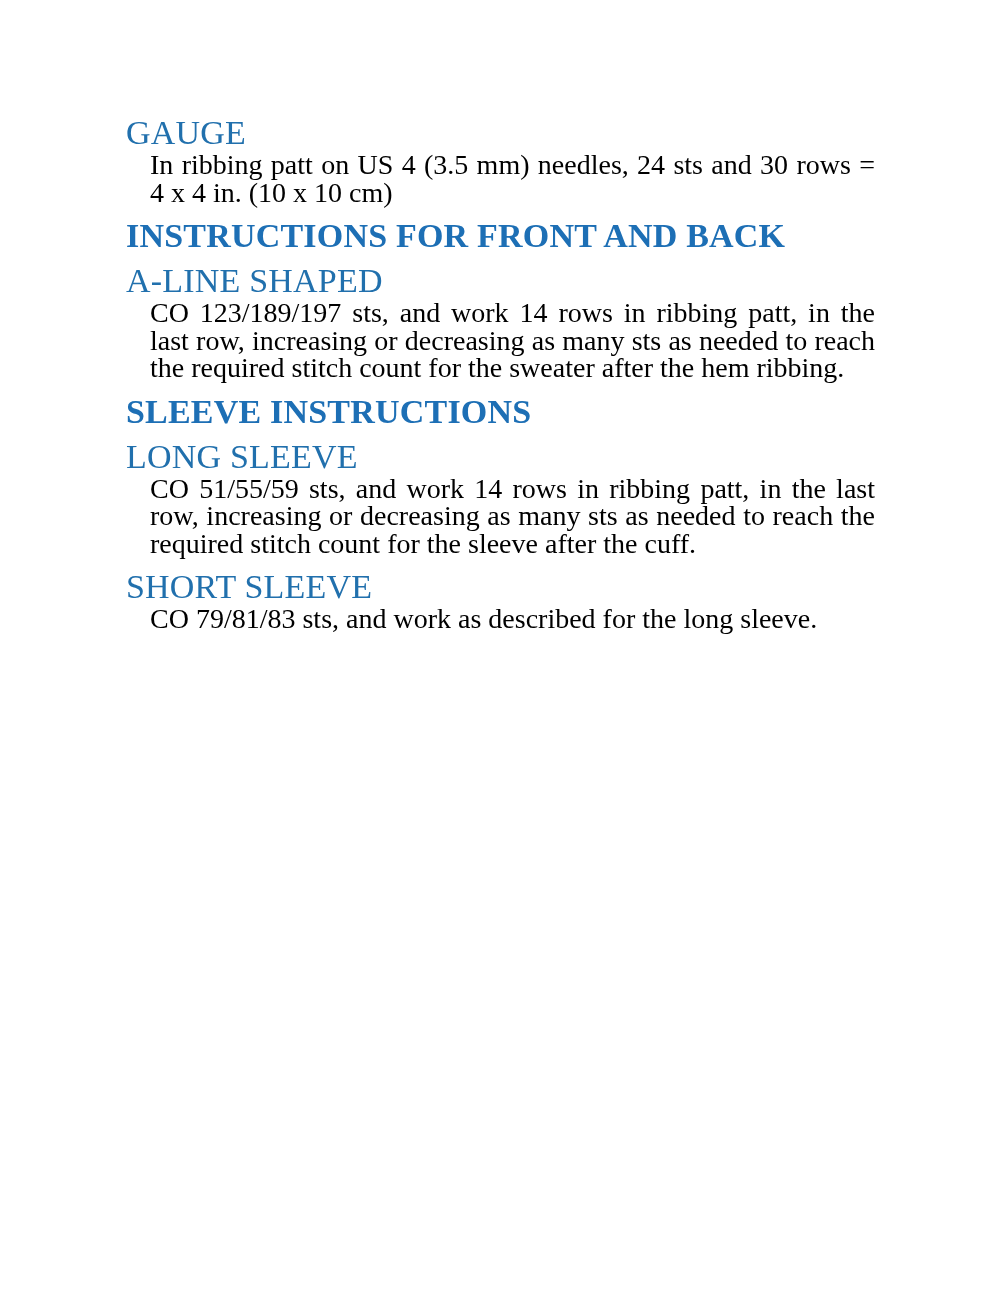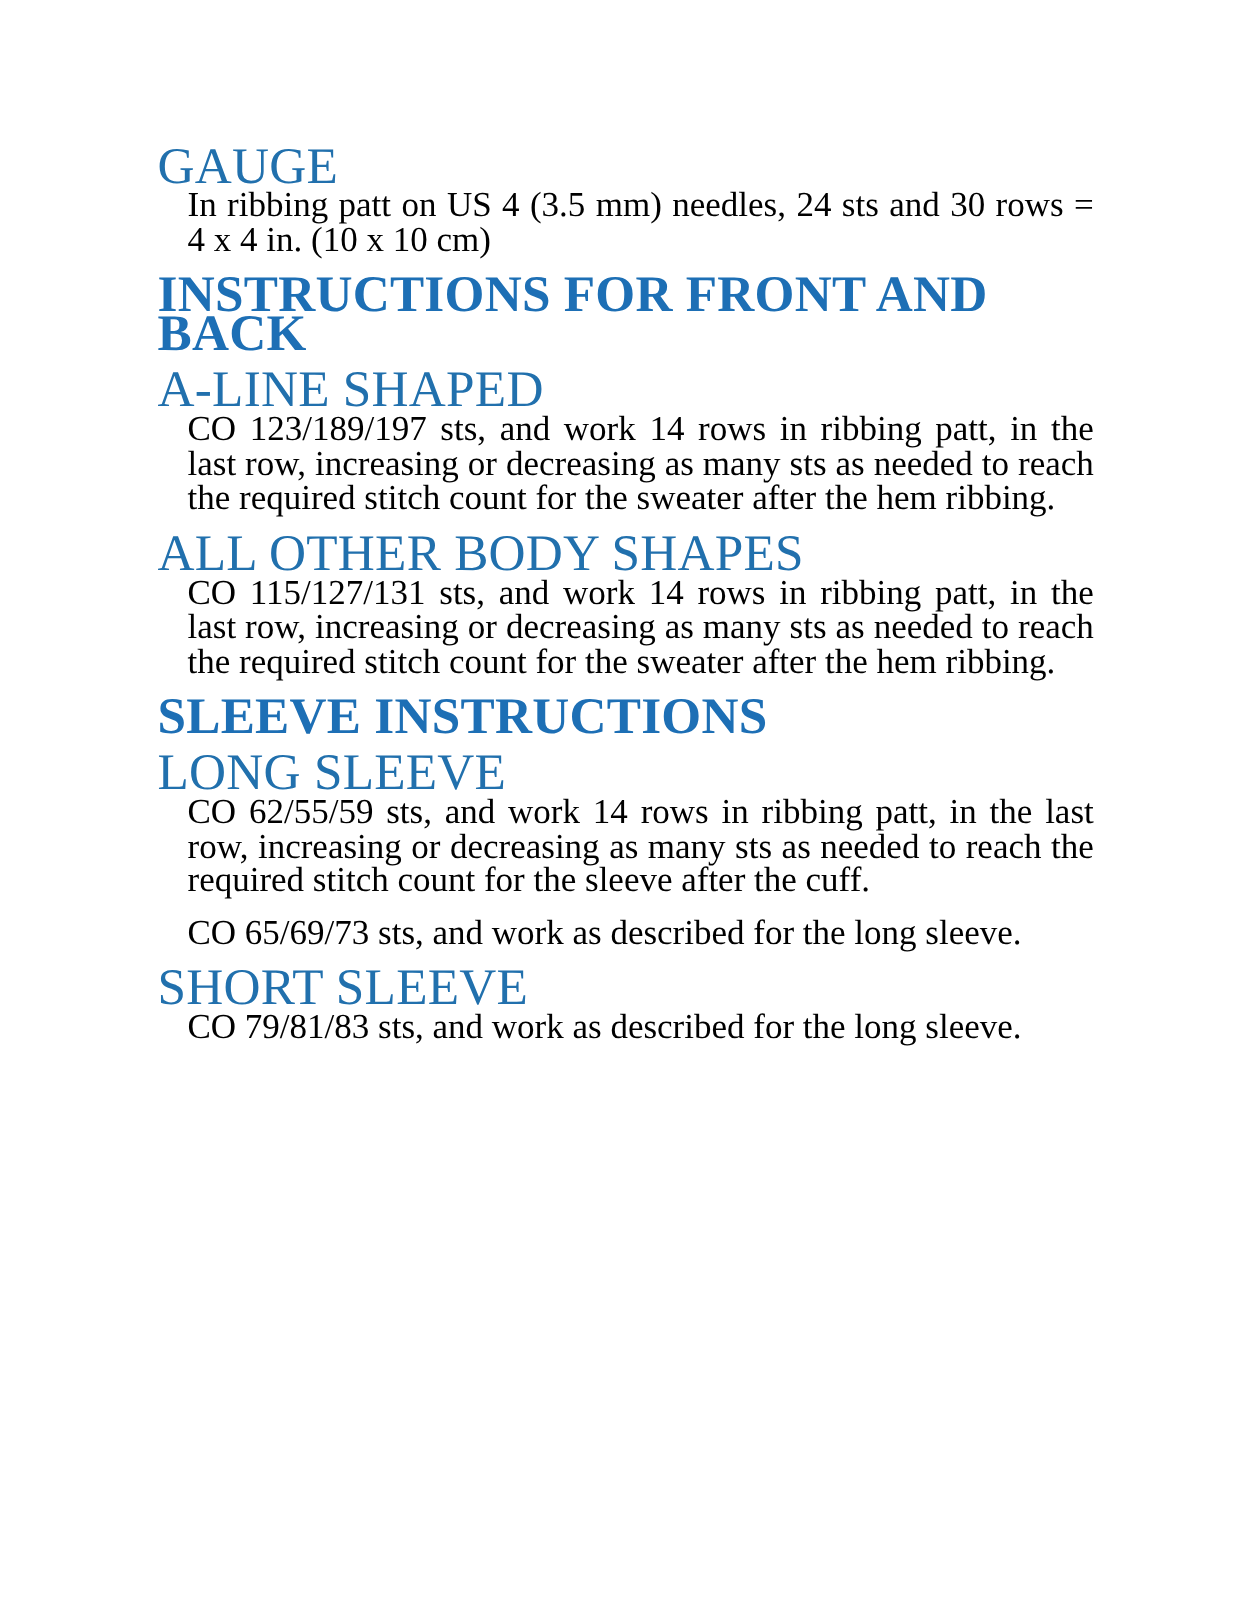--- a/index.html
+++ b/index.html
@@ -14,21 +14,21 @@
     box-sizing: border-box;
     padding: 117px 125px 0 126px;
     background: var(--page-bg, #ffffff);
     font-family: "Liberation Serif", serif;
     overflow: hidden;
   }
   .doc-section { margin-top: 14px; }
   .doc-section:first-child { margin-top: 0; }
   .head-main, .head-sub {
     margin: 0;
-    font-size: 41px;
+    font-size: 34px;
     line-height: 31px;
     font-weight: normal;
     letter-spacing: 0.2px;
   }
   .head-main {
     color: var(--head-main, #1d6fb5);
     font-weight: bold;
   }
   .head-sub {
     color: var(--head-sub, #2170ad);
@@ -54,36 +54,31 @@
   <section class="doc-section">
     <h2 class="head-main">INSTRUCTIONS FOR FRONT AND BACK</h2>
   </section>
 
   <section class="doc-section">
     <h3 class="head-sub">A-LINE SHAPED</h3>
     <p class="body-par">CO 123/189/197 sts, and work 14 rows in ribbing patt, in the last row, increasing or decreasing as many sts as needed to reach the required stitch count for the sweater after the hem ribbing.</p>
   </section>
 
 
-  <section class="doc-section">
-    <h3 class="head-sub">ALL OTHER BODY SHAPES</h3>
-    <p class="body-par">CO 115/127/131 sts, and work 14 rows in ribbing patt, in the last row, increasing or decreasing as many sts as needed to reach the required stitch count for the sweater after the hem ribbing.</p>
-  </section>
 
   <section class="doc-section">
     <h2 class="head-main">SLEEVE INSTRUCTIONS</h2>
   </section>
 
   <section class="doc-section">
     <h3 class="head-sub">LONG SLEEVE</h3>
-    <p class="body-par">CO 62/55/59 sts, and work 14 rows in ribbing patt, in the last row, increasing or decreasing as many sts as needed to reach the required stitch count for the sleeve after the cuff.</p>
+    <p class="body-par">CO 51/55/59 sts, and work 14 rows in ribbing patt, in the last row, increasing or decreasing as many sts as needed to reach the required stitch count for the sleeve after the cuff.</p>
   </section>
 
   <section class="doc-section">
-    <p class="body-par">CO 65/69/73 sts, and work as described for the long sleeve.</p>
   </section>
 
   <section class="doc-section">
     <h3 class="head-sub">SHORT SLEEVE</h3>
     <p class="body-par">CO 79/81/83 sts, and work as described for the long sleeve.</p>
   </section>
 
 </div>
 
 </body></html>

